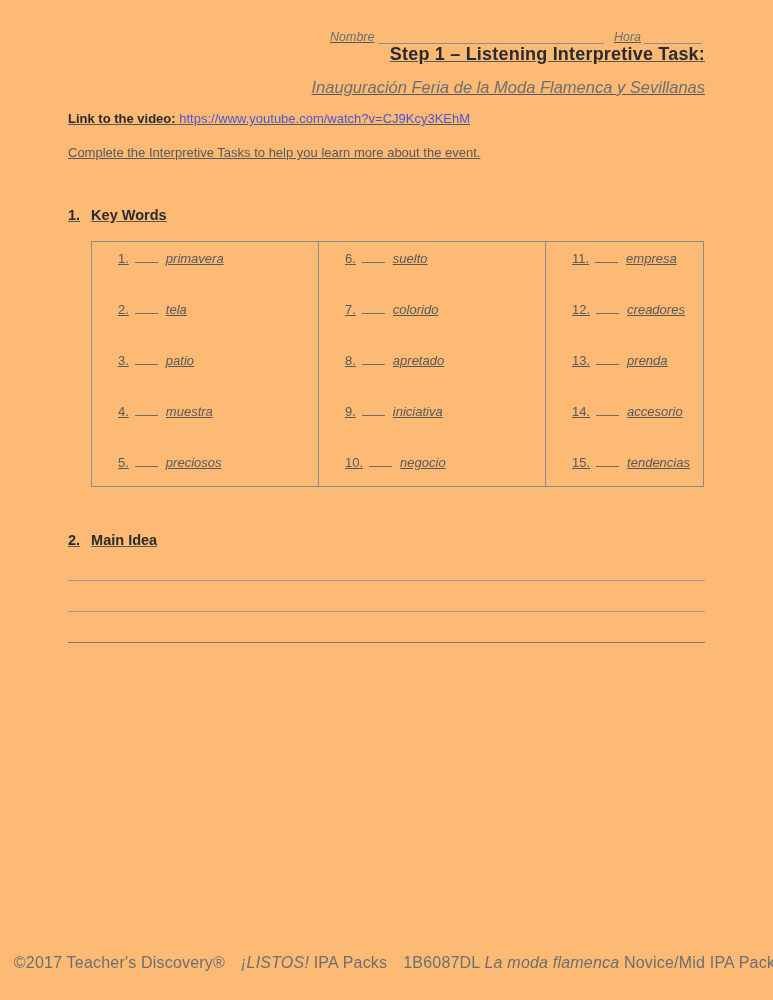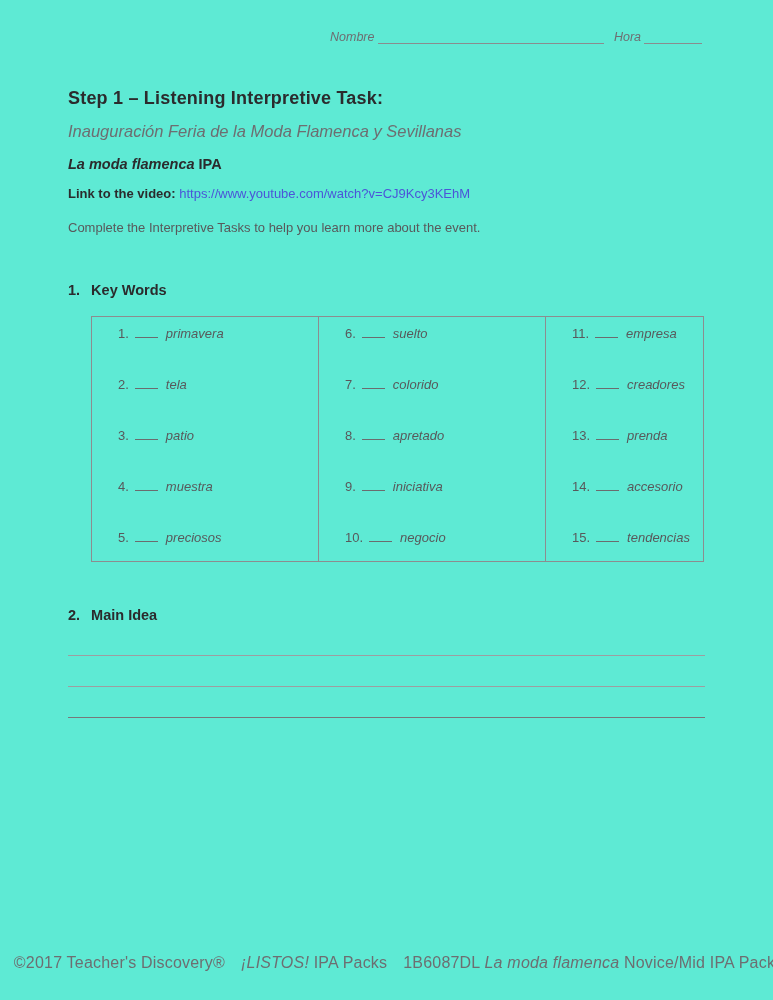--- a/index.html
+++ b/index.html
@@ -5,43 +5,44 @@
   * { margin: 0; padding: 0; box-sizing: border-box; }
   html, body { background: #ffffff; }
   body {
     font-family: "Liberation Sans", "DejaVu Sans", sans-serif;
     color: #58595b;
   }
   .page {
     position: relative;
     width: 773px;
     height: 1000px;
-    background: #5eead4;
+    background: #fdba74;
     overflow: hidden;
+    text-decoration: underline;
   }
   .content { padding: 0 68px; }
 
   
   .header-row {
     display: flex;
     align-items: flex-end;
     margin-left: 330px;
     width: 372px;
     padding-top: 30px;
     font-size: 12.5px;
     font-style: italic;
     color: #6d6e71;
   }
   .hline { border-bottom: 1.3px solid #8a8c8e; height: 14px; }
   .nombre-line { flex: 1; margin-left: 4px; }
   .hora-label { margin-left: 10px; }
   .hora-line { width: 58px; margin-left: 3px; }
 
   
-  .title-block { text-align: left; margin-top: 44px; }
+  .title-block { text-align: right; }
   .step-title {
     font-size: 18px;
     font-weight: bold;
     color: #2b2b2d;
     letter-spacing: 0.2px;
   }
   .subtitle {
     margin-top: 13px;
     font-size: 16.5px;
     font-style: italic;
@@ -147,21 +148,20 @@
     <span class="hline nombre-line"></span>
     <span class="hora-label">Hora</span>
     <span class="hline hora-line"></span>
   </div>
 
   <div class="content">
 
     <div class="title-block">
       <div class="step-title">Step 1 – Listening Interpretive Task:</div>
       <div class="subtitle">Inauguración Feria de la Moda Flamenca y Sevillanas</div>
-      <div class="doc-title"><span class="it">La moda flamenca</span><span> IPA</span></div>
     </div>
 
 
     <p class="link-row"><span class="link-label">Link to the video: </span><a class="link-url" href="#">https://www.youtube.com/watch?v=CJ9Kcy3KEhM</a></p>
 
     <p class="complete-p">Complete the Interpretive Tasks to help you learn more about the event.</p>
 
     <div class="section-heading kw-heading">
       <span>1.</span>
       <span>Key Words</span>

